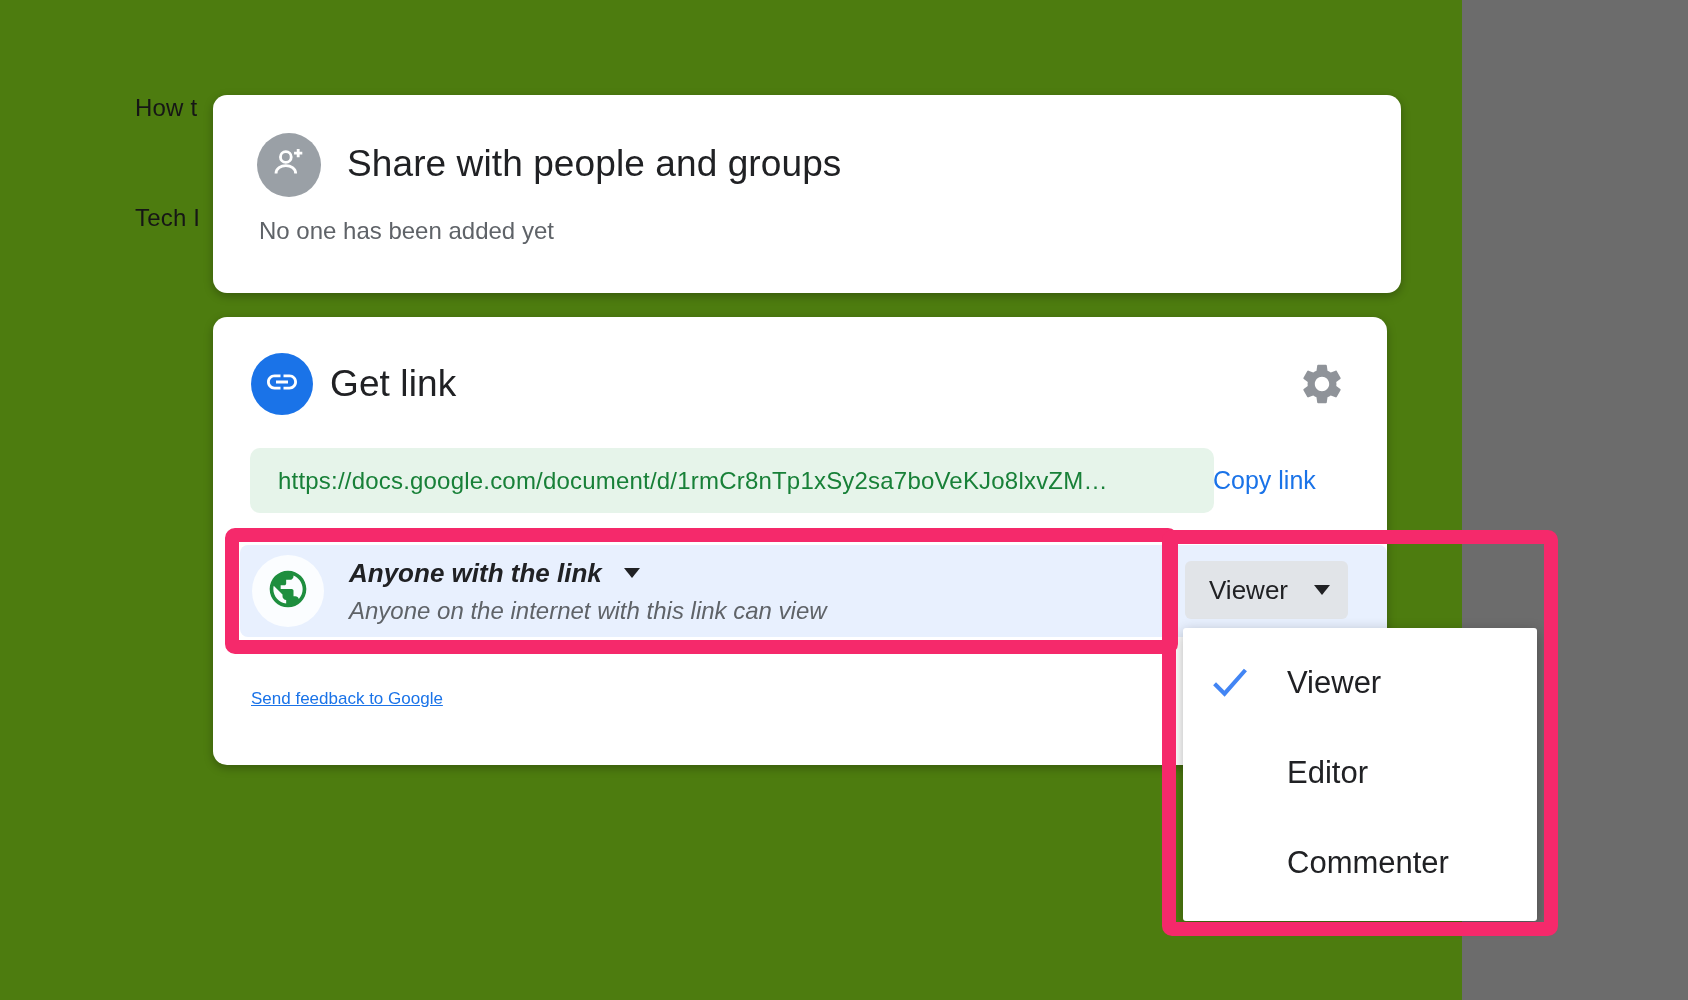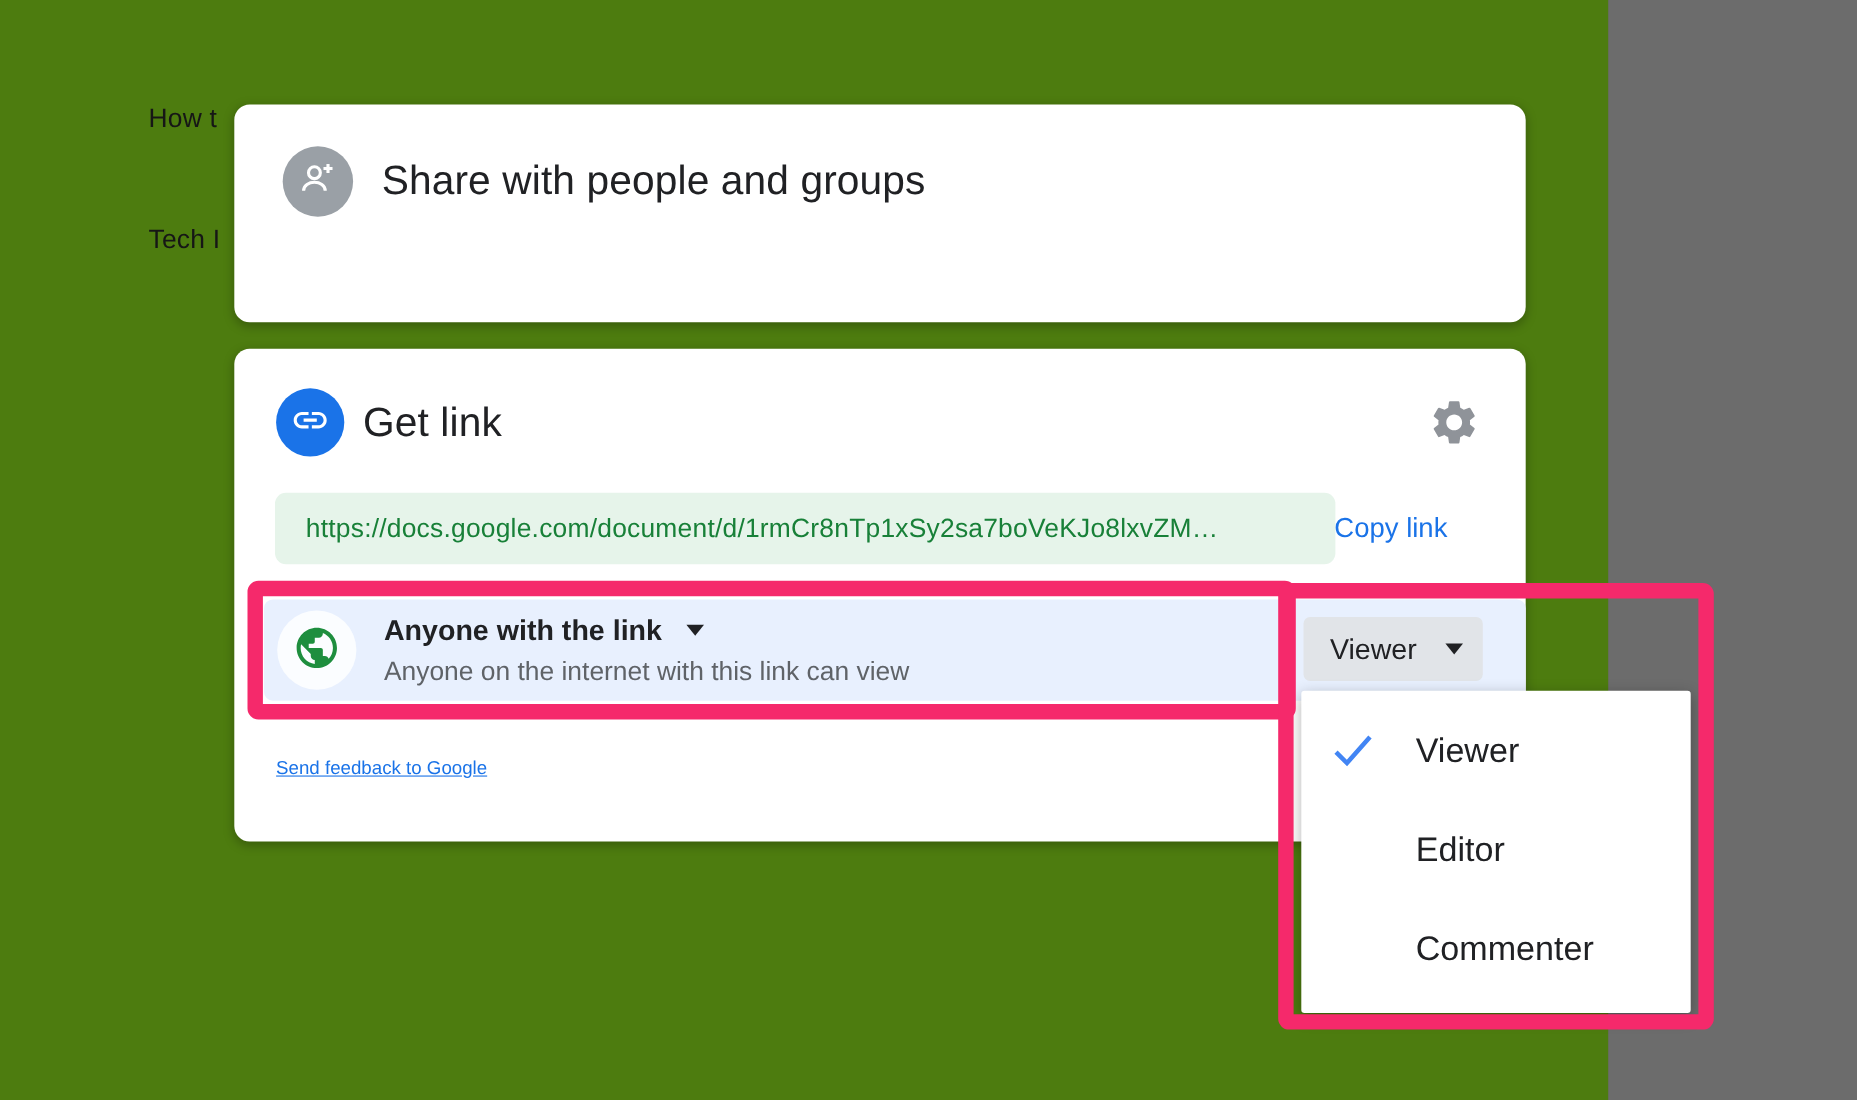--- a/index.html
+++ b/index.html
@@ -6,40 +6,40 @@
   body{font-family:"Liberation Sans", sans-serif;}
   .stage{position:relative;width:1688px;height:1000px;background:#4d7c0f;overflow:hidden;}
 
   .right-strip{position:absolute;left:1462px;top:0;width:226px;height:1000px;background:#6c6c6c;}
 
   .bg-line{position:absolute;color:#161616;font-size:24px;font-weight:500;letter-spacing:.2px;}
   .bg-line1{left:135px;top:94px;}
   .bg-line2{left:135px;top:161px;margin-top:43px;}
 
   .card{position:absolute;background:#ffffff;border-radius:14px;box-shadow:0 3px 10px rgba(0,0,0,.28);}
-  .card-share{left:213px;top:95px;width:1174px;height:198px;}
+  .card-share{left:213px;top:95px;width:1174px;height:198px;padding-left:14px;}
   .card-getlink{left:213px;top:317px;width:1174px;height:448px;}
 
   .avatar{position:absolute;border-radius:50%;display:flex;align-items:center;justify-content:center;}
   .avatar-share{left:44px;top:38px;width:64px;height:64px;background:#9aa0a6;}
   .avatar-link{left:38px;top:36px;width:62px;height:62px;background:#1a73e8;}
 
   .dialog-title{position:absolute;margin:0;font-size:37px;font-weight:400;color:#202124;letter-spacing:.1px;}
   .title-share{left:134px;top:48px;}
   .title-getlink{left:117px;top:46px;}
   .dialog-sub{position:absolute;left:46px;top:122px;font-size:24px;color:#5f6368;}
 
   .gear-btn{position:absolute;left:1082px;top:42px;width:54px;height:54px;display:flex;align-items:center;justify-content:center;cursor:pointer;}
 
   .url-pill{position:absolute;left:37px;top:131px;width:964px;height:65px;background:#e6f4ea;border-radius:10px;display:flex;align-items:center;padding-left:28px;box-sizing:border-box;overflow:hidden;}
   .url-text{font-size:24px;color:#188038;white-space:nowrap;letter-spacing:.2px;}
 
   .copy-link{position:absolute;left:1000px;top:146px;width:130px;text-align:left;font-size:25px;font-weight:500;color:#1a73e8;line-height:34px;cursor:pointer;}
 
-  .link-row{position:absolute;left:27px;top:228px;width:1147px;height:92px;background:#e8f0fe;border-radius:8px;display:flex;align-items:center;box-sizing:border-box;}
+  .link-row{position:absolute;left:27px;top:228px;width:1147px;height:92px;background:#e8f0fe;border-radius:8px;display:flex;align-items:center;box-sizing:border-box;font-style:italic;}
   .globe-wrap{margin-left:12px;width:72px;height:72px;border-radius:50%;background:#fbfdff;display:flex;align-items:center;justify-content:center;flex:0 0 auto;}
   .row-text{margin-left:25px;display:flex;flex-direction:column;}
   .row-title-line{display:flex;align-items:center;gap:22px;cursor:pointer;}
   .row-title{font-size:26px;font-weight:700;color:#202124;}
   .caret{width:0;height:0;border-left:8px solid transparent;border-right:8px solid transparent;border-top:10px solid #202124;}
   .row-sub{margin-top:8px;font-size:24px;color:#5f6368;}
 
   .feedback{position:absolute;left:38px;top:372px;font-size:17px;font-weight:500;color:#1a73e8;text-decoration:underline;cursor:pointer;}
 
   .viewer-btn{position:absolute;left:1185px;top:561px;width:163px;height:58px;background:#e1e4e8;border-radius:6px;z-index:6;display:flex;align-items:center;justify-content:space-between;padding:0 18px 0 24px;box-sizing:border-box;font-size:26px;color:#202124;cursor:pointer;}
@@ -66,20 +66,21 @@
     <div class="avatar avatar-share">
       <span>
         <svg width="38" height="38" viewBox="0 0 24 24" fill="none" stroke="#ffffff" stroke-width="1.8">
           <circle cx="10" cy="8.2" r="3.4"></circle>
           <path d="M3.8 18.6 c0-3.2 3.1-4.9 6.2-4.9 s6.2 1.7 6.2 4.9"></path>
           <path d="M17.8 3.2 v5.2 M15.2 5.8 h5.2"></path>
         </svg>
       </span>
     </div>
     <h1 class="dialog-title title-share">Share with people and groups</h1>
+    <div class="dialog-sub">No one has been added yet</div>
   </div>
 
   <div class="card card-getlink">
     <div class="avatar avatar-link">
       <span>
         <svg width="36" height="36" viewBox="0 0 24 24" fill="#ffffff">
           <path d="M3.9,12c0-1.71,1.39-3.1,3.1-3.1h4V7H7c-2.76,0-5,2.24-5,5s2.24,5,5,5h4v-1.9H7C5.29,15.1,3.9,13.71,3.9,12z M8,13h8v-2H8V13z M17,7h-4v1.9h4c1.71,0,3.1,1.39,3.1,3.1s-1.39,3.1-3.1,3.1h-4V17h4c2.76,0,5-2.24,5-5S19.76,7,17,7z"></path>
         </svg>
       </span>
     </div>

